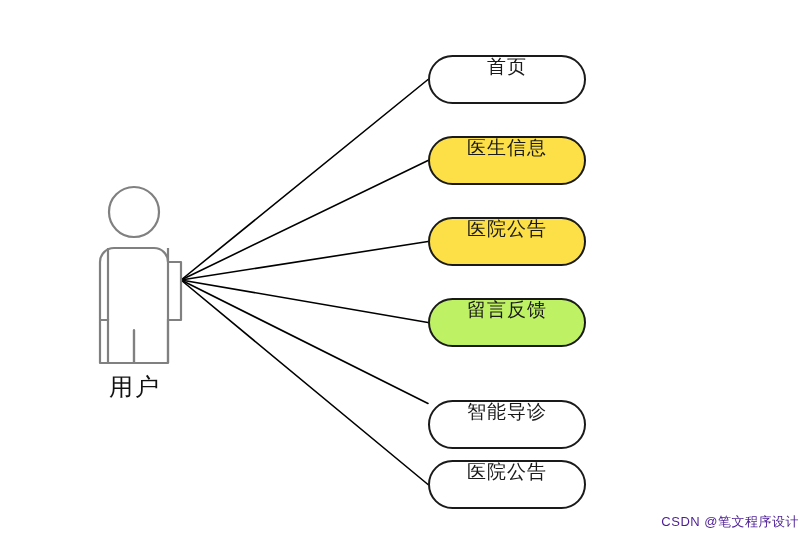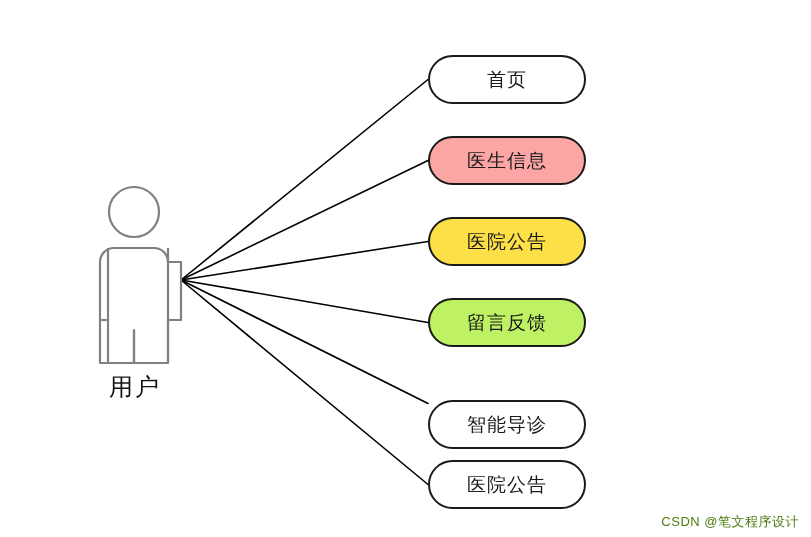--- a/index.html
+++ b/index.html
@@ -34,21 +34,21 @@
   .usecase-box {
     position: absolute;
     box-sizing: border-box;
     width: 158px;
     height: 49px;
     left: 428px;
     border: 2px solid #1a1a1a;
     border-radius: 25px;
     background: #ffffff;
     display: flex;
-    align-items: center;
+    align-items: flex-start;
     justify-content: center;
   }
   .usecase-label {
     font-family: "Liberation Serif", "DejaVu Serif", serif;
     font-size: 19px;
     color: #1a1a1a;
     letter-spacing: 1px;
     line-height: 1;
     white-space: nowrap;
   }
@@ -63,21 +63,21 @@
     color: #111111;
     letter-spacing: 2px;
     white-space: nowrap;
   }
   #watermark {
     position: absolute;
     right: 12px;
     bottom: 6px;
     font-family: "Liberation Sans", "DejaVu Sans", sans-serif;
     font-size: 13px;
-    color: #4d7c0f;
+    color: #4c1d95;
     letter-spacing: 0.5px;
     white-space: nowrap;
     user-select: none;
   }
 </style>
 </head>
 <body>
 
 <div id="diagram-canvas">
 
@@ -107,21 +107,21 @@
       <path d="M168 320 L168 248"></path>
     </g>
   </svg>
 
   <div id="actor-label">用户</div>
 
   <div id="usecase-container">
       <div class="usecase-box" style="left: 428px; top: 55px; width: 158px; height: 49px; border-color: rgb(26, 26, 26); background: rgb(255, 255, 255); border-radius: 25px;">
         <span class="usecase-label">首页</span>
       </div>
-      <div class="usecase-box" style="left: 428px; top: 136px; width: 158px; height: 49px; border-color: rgb(26, 26, 26); background: #fca5a5; border-radius: 25px;">
+      <div class="usecase-box" style="left: 428px; top: 136px; width: 158px; height: 49px; border-color: rgb(26, 26, 26); background: #fde047; border-radius: 25px;">
         <span class="usecase-label">医生信息</span>
       </div>
       <div class="usecase-box" style="left: 428px; top: 217px; width: 158px; height: 49px; border-color: rgb(26, 26, 26); background: #fde047; border-radius: 25px;">
         <span class="usecase-label">医院公告</span>
       </div>
       <div class="usecase-box" style="left: 428px; top: 298px; width: 158px; height: 49px; border-color: rgb(26, 26, 26); background: #bef264; border-radius: 25px;">
         <span class="usecase-label">留言反馈</span>
       </div>
       <div class="usecase-box" style="left: 428px; top: 379px; width: 158px; height: 49px; border-color: rgb(26, 26, 26); background: rgb(255, 255, 255); border-radius: 25px; margin-top: 21px;">
         <span class="usecase-label">智能导诊</span>

